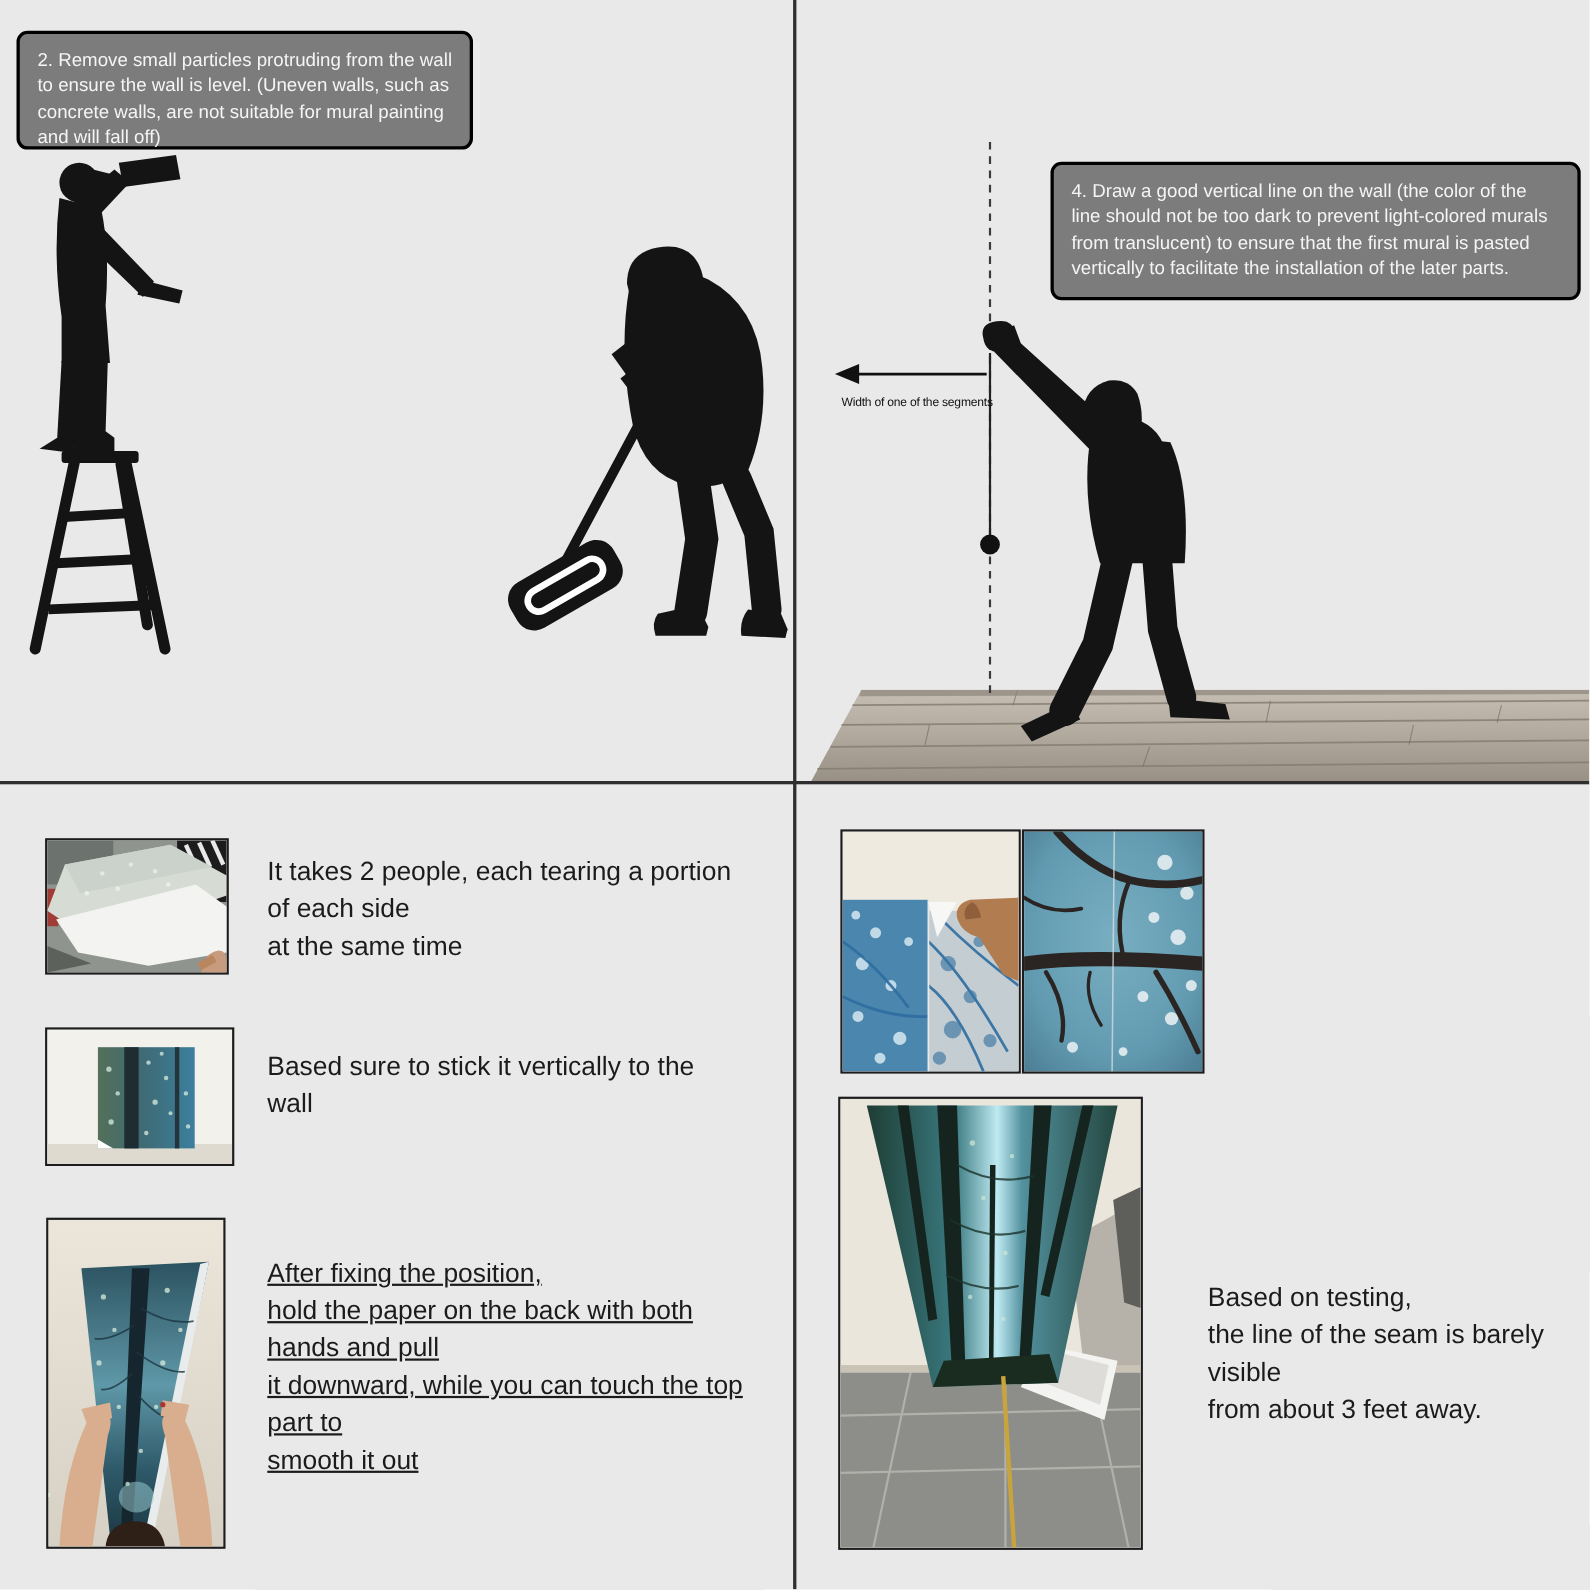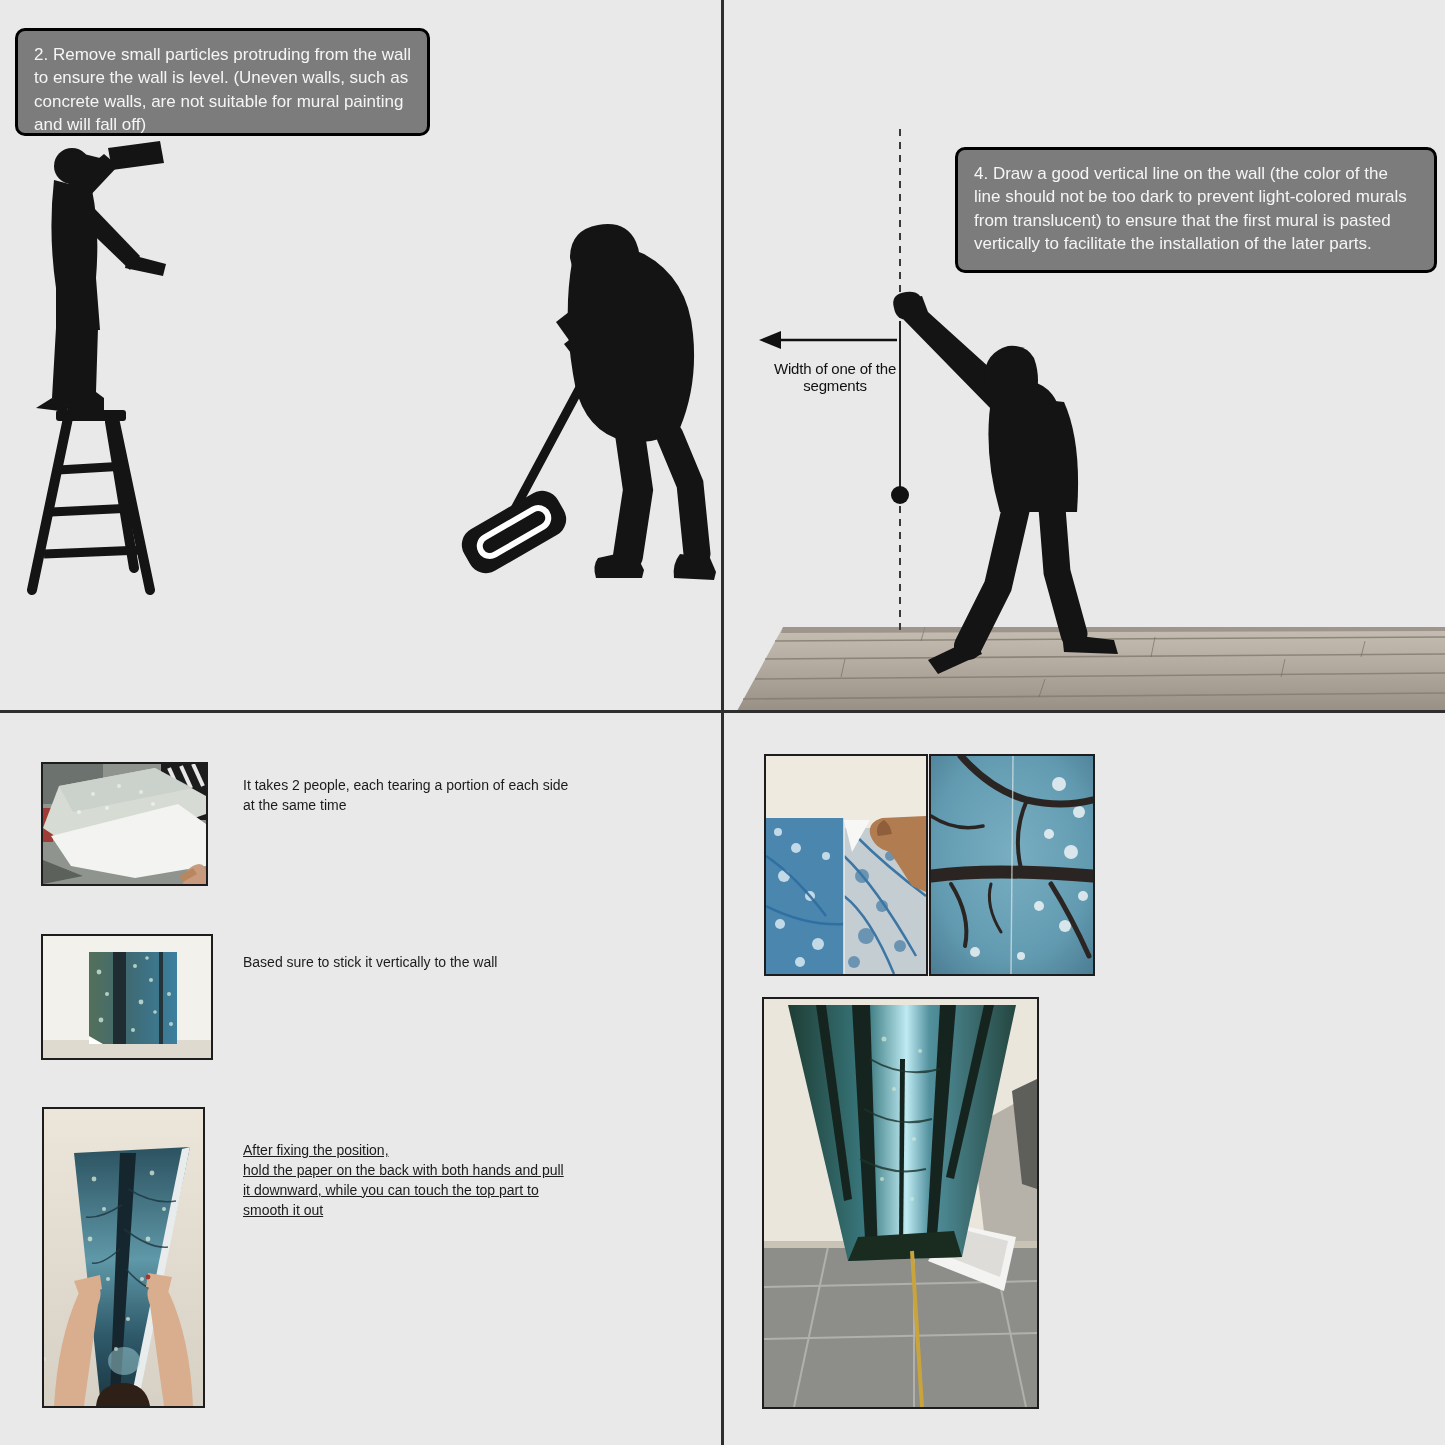--- a/index.html
+++ b/index.html
@@ -4,24 +4,24 @@
 <style>
   html,body{margin:0;padding:0;}
   body{width:1445px;height:1445px;font-family:"Liberation Sans",sans-serif;}
   #canvas{position:relative;width:1445px;height:1445px;background:#e9e9e9;overflow:hidden;}
   .divider-v{position:absolute;left:721px;top:0;width:3px;height:1445px;background:#2e2e2e;}
   .divider-h{position:absolute;left:0;top:710px;width:1445px;height:3px;background:#2e2e2e;}
   .abs{position:absolute;}
   .instr-box{position:absolute;background:#7c7c7c;border:3px solid #000000;border-radius:10px;
     color:#f5f5f5;font-size:17px;line-height:1.38;padding:12px 16px;box-sizing:border-box;
     white-space:pre-line;}
-  .caption{position:absolute;color:#1b1b1b;font-size:14px;line-height:1.42;white-space:pre-line;}
+  .caption{position:absolute;color:#1b1b1b;font-size:24px;line-height:1.42;white-space:pre-line;}
   .photo{position:absolute;border:2px solid #1d1d1d;box-sizing:border-box;background:#ddd;}
   .photo svg{display:block;width:100%;height:100%;}
-  .small-label{position:absolute;color:#111;font-size:15px;letter-spacing:-0.2px;text-align:center;}
+  .small-label{position:absolute;color:#111;font-size:11px;letter-spacing:-0.2px;}
   svg{display:block;}
 </style>
 </head>
 <body>
 
 <div id="canvas">
 
   <div class="instr-box" style="left:15px;top:28px;width:415px;height:108px;">2. Remove small particles protruding from the wall to ensure the wall is level. (Uneven walls, such as concrete walls, are not suitable for mural painting and will fall off)</div>
 
   <div class="abs" style="left:8px;top:138px;width:205px;height:460px;">
@@ -370,16 +370,19 @@
           <circle cx="156" cy="52" r="2"></circle>
           <circle cx="130" cy="90" r="2"></circle>
         <circle cx="150" cy="140" r="2"></circle>
           <circle cx="118" cy="180" r="2"></circle>
           <circle cx="148" cy="200" r="2"></circle>
       </g>
 
       <line x1="148" y1="252" x2="158" y2="408" stroke="#c9a43c" stroke-width="4"></line>
     </svg>
   </div>
+  <div class="caption" style="left:1098px;top:1163px;width:330px;">Based on testing,
+the line of the seam is barely visible
+from about 3 feet away.</div>
 
   <div class="divider-v"></div>
   <div class="divider-h"></div>
 </div>
 
 </body></html>

